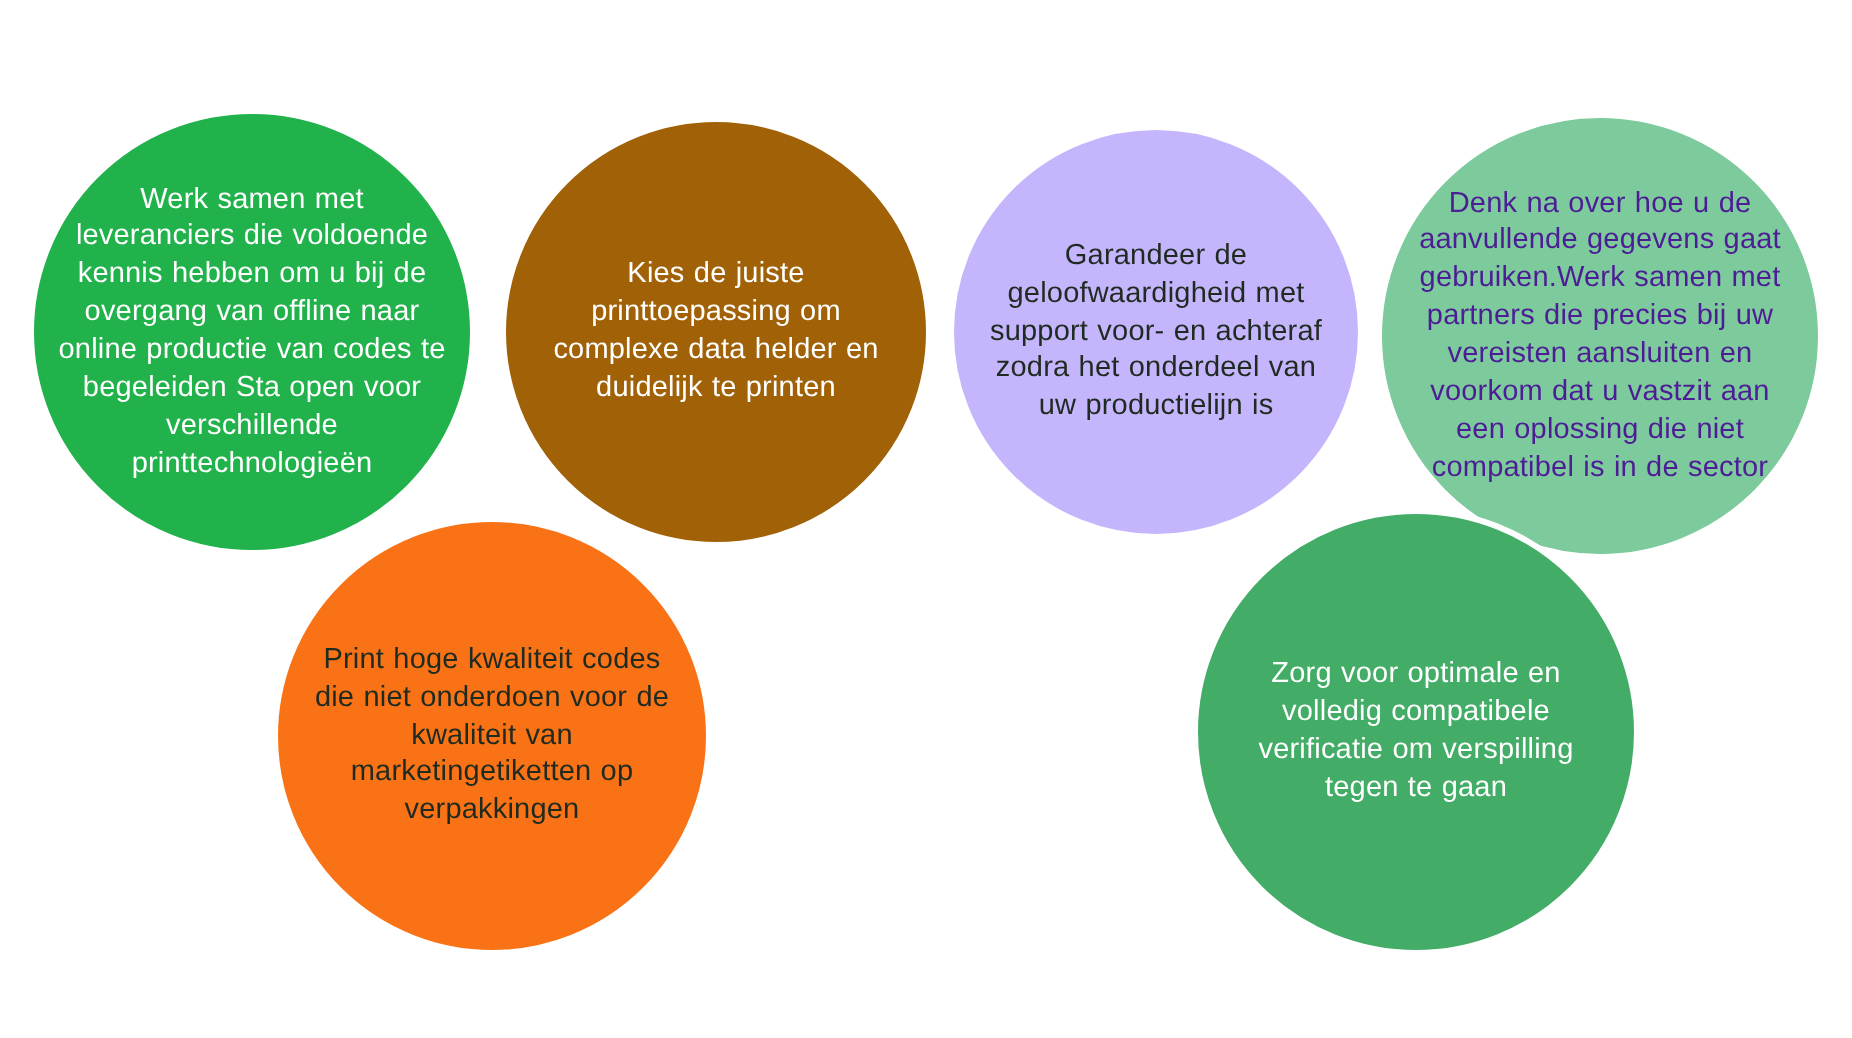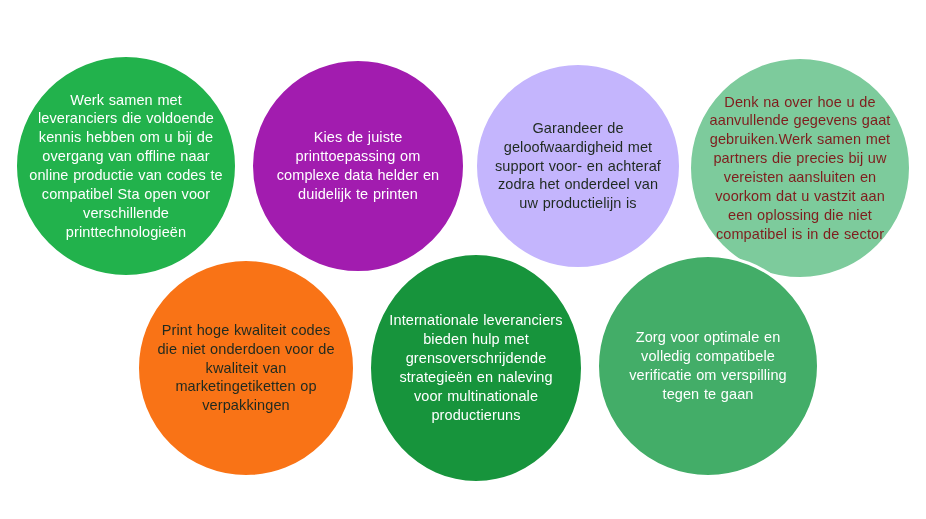--- a/index.html
+++ b/index.html
@@ -37,36 +37,36 @@
   }
   
   .b1 {
     left: 14px;  top: 54px;  width: 224px; height: 224px;
     background: #22b24c;
     z-index: 1;
   }
   .b1 .label { color: #ffffff; }
   .b2 {
     left: 250px; top: 58px;  width: 216px; height: 216px;
-    background: #a21caf;
+    background: #a16207;
     z-index: 2;
   }
   .b2 .label { color: #ffffff; }
   .b3 {
     left: 474px; top: 62px;  width: 208px; height: 208px;
     background: #c4b5fd;
     z-index: 3;
   }
   .b3 .label { color: #1f2a20; }
   .b4 {
     left: 688px; top: 56px;  width: 224px; height: 224px;
     background: #7dcb9c;
     z-index: 4;
   }
-  .b4 .label { color: #7f1d1d; }
+  .b4 .label { color: #4c1d95; }
   
   .b5 {
     left: 136px; top: 258px; width: 220px; height: 220px;
     background: #f97316;
     z-index: 6;
   }
   .b5 .label { color: #1f2a20; }
   .b6 {
     left: 368px; top: 252px; width: 216px; height: 232px;
     background: #17943c;
@@ -79,40 +79,37 @@
     z-index: 5;
   }
   .b7 .label { color: #ffffff; }
 </style>
 </head>
 <body>
 
 <div class="canvas">
 
   <div class="bubble b1">
-    <span class="label">Werk samen met leveranciers die voldoende kennis hebben om u bij de overgang van offline naar online productie van codes te compatibel Sta open voor verschillende printtechnologieën</span>
+    <span class="label">Werk samen met leveranciers die voldoende kennis hebben om u bij de overgang van offline naar online productie van codes te begeleiden Sta open voor verschillende printtechnologieën</span>
   </div>
 
   <div class="bubble b2">
     <span class="label">Kies de juiste printtoepassing om complexe data helder en duidelijk te printen</span>
   </div>
 
   <div class="bubble b3">
     <span class="label">Garandeer de geloofwaardigheid met support voor- en achteraf zodra het onderdeel van uw productielijn is</span>
   </div>
 
   <div class="bubble b4">
     <span class="label">Denk na over hoe u de aanvullende gegevens gaat gebruiken.Werk samen met partners die precies bij uw vereisten aansluiten en voorkom dat u vastzit aan een oplossing die niet compatibel is in de sector</span>
   </div>
 
   <div class="bubble b5">
     <span class="label">Print hoge kwaliteit codes die niet onderdoen voor de kwaliteit van marketingetiketten op verpakkingen</span>
   </div>
 
-  <div class="bubble b6">
-    <span class="label">Internationale leveranciers bieden hulp met grensoverschrijdende strategieën en naleving voor multinationale productieruns</span>
-  </div>
 
   <div class="bubble b7">
     <span class="label">Zorg voor optimale en volledig compatibele verificatie om verspilling tegen te gaan</span>
   </div>
 
 </div>
 
 </body></html>

